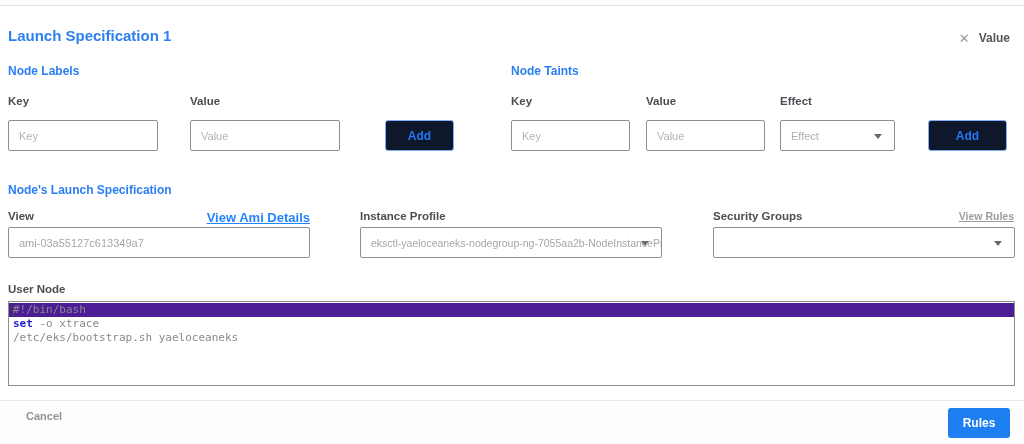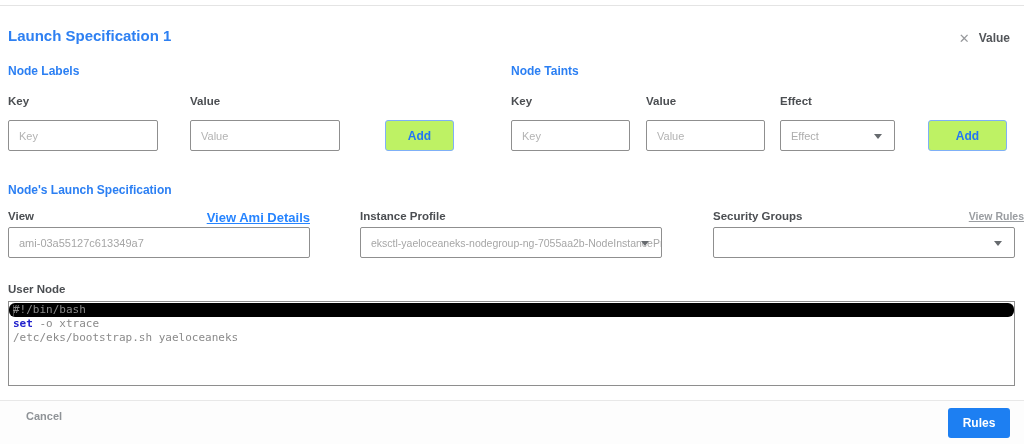--- a/index.html
+++ b/index.html
@@ -34,21 +34,21 @@
     position:absolute; height:31px; border:1px solid #8f8f8f; border-radius:2px;
     padding:0 10px; font-size:11px; font-family:inherit; color:#7c7c7c; background:#fff; outline:none;
   }
   .txt-input::placeholder { color:#b3b3b3; opacity:1; }
   #in-nl-key   { left:8px;   top:120px; width:150px; }
   #in-nl-value { left:190px; top:120px; width:150px; }
   #in-nt-key   { left:511px; top:120px; width:119px; }
   #in-nt-value { left:646px; top:120px; width:119px; }
 
   .add-btn {
-    position:absolute; background:#bef264; border:1px solid #7fb0f7; border-radius:3px;
+    position:absolute; background:#0f172a; border:1px solid #7fb0f7; border-radius:3px;
     color:#2376f5; font-weight:700; font-size:12px; font-family:inherit; cursor:pointer;
   }
   #btn-nl-add { left:385px; top:120px; width:69px; height:31px; }
   #btn-nt-add { left:928px; top:120px; width:79px; height:31px; }
 
   .select {
     position:absolute; height:31px; border:1px solid #8f8f8f; border-radius:2px; background:#fff;
     display:flex; align-items:center; padding:0 26px 0 10px; font-size:11px; color:#adadad;
     cursor:pointer; white-space:nowrap; overflow:hidden;
   }
@@ -58,35 +58,35 @@
   }
   #sel-nt-effect { left:780px; top:120px; width:115px; }
 
   #lbl-image     { left:8px;   top:210px; }
   #lbl-instance  { left:360px; top:210px; }
   #lbl-secgroups { left:713px; top:210px; }
 
   .link-blue { position:absolute; font-size:13px; font-weight:600; color:#2684ff; text-decoration:underline; cursor:pointer; }
   .link-gray { position:absolute; font-size:10.5px; font-weight:600; color:#9a9da1; text-decoration:underline; cursor:pointer; }
   #link-ami   { top:210px; right:714px; }
-  #link-rules { top:210px; right:0;margin-left:19px; }
+  #link-rules { top:210px; right:10px;margin-left:19px; }
 
   #in-image { left:8px; top:227px; width:302px; color:#a6a6a6; }
   #sel-instance  { left:360px; top:227px; width:302px; font-size:10.5px; color:#a6a6a6; }
   #sel-secgroups { left:713px; top:227px; width:302px; }
 
   #lbl-userdata { left:8px; top:283px; font-weight:600; }
 
   #code-box {
     left:8px; top:301px; width:1007px; height:85px; border:1px solid #8e8e8e; background:#fff;
     font-family:"DejaVu Sans Mono","Liberation Mono",monospace; font-size:11px; line-height:14px;
     color:#8a8a8a; overflow:hidden; padding-top:1px; cursor:text;
   }
   .code-line { padding:0 4px; white-space:pre; }
-  .code-line.hl { background:#000000;border-radius:6px; }
+  .code-line.hl { background:#4c1d95; }
   .tok-kw { color:#2222cc; font-weight:700; }
   .cursor { display:inline-block; width:1px; height:11px; background:#4a4a4a; vertical-align:text-bottom; margin-right:-1px; }
 
   #footer-line { left:0; right:0; top:400px; height:1px; background:#e8e8e8; }
   #footer-bg { left:0; right:0; top:401px; bottom:0; background:#fdfdfd; }
   #cancel-btn { left:26px; top:410px; font-size:11px; font-weight:700; color:#8f9397; cursor:pointer; }
   #update-btn {
     left:948px; top:408px; width:62px; height:30px; background:#1d7ff2; color:#fff;
     border:none; border-radius:3px; font-size:12px; font-weight:600; font-family:inherit; cursor:pointer;
   }

